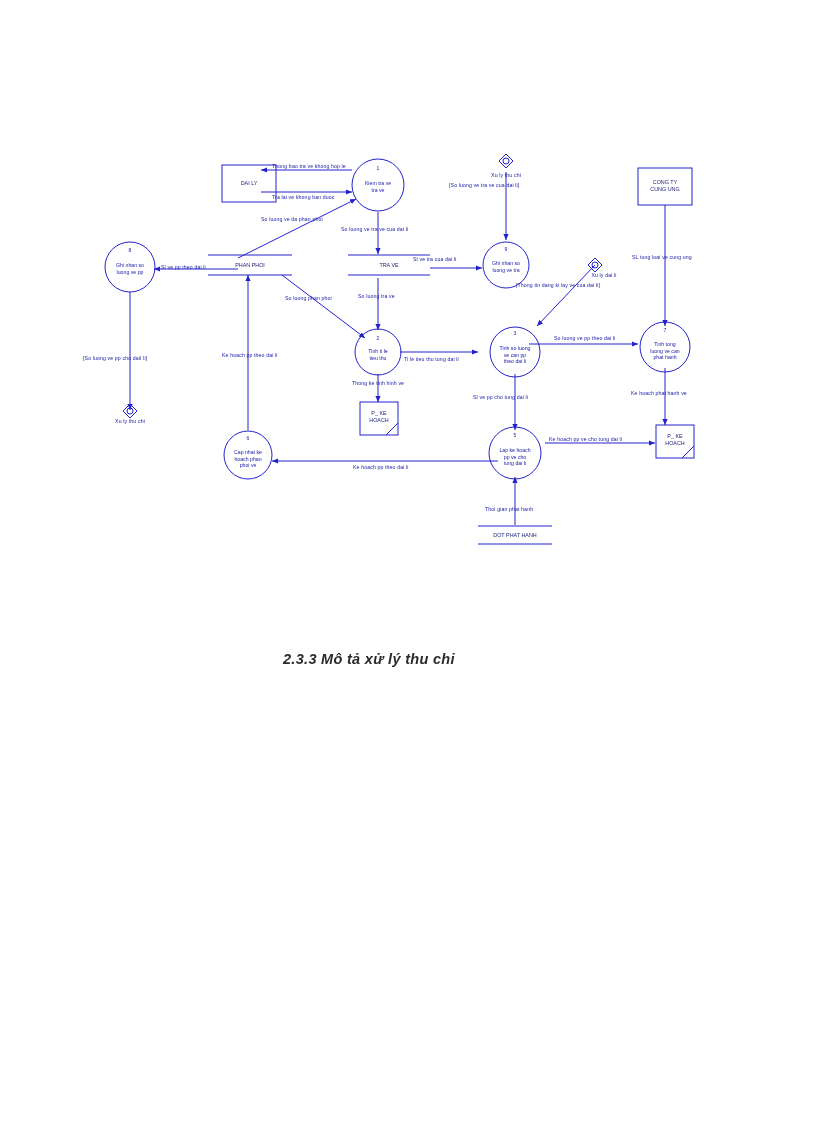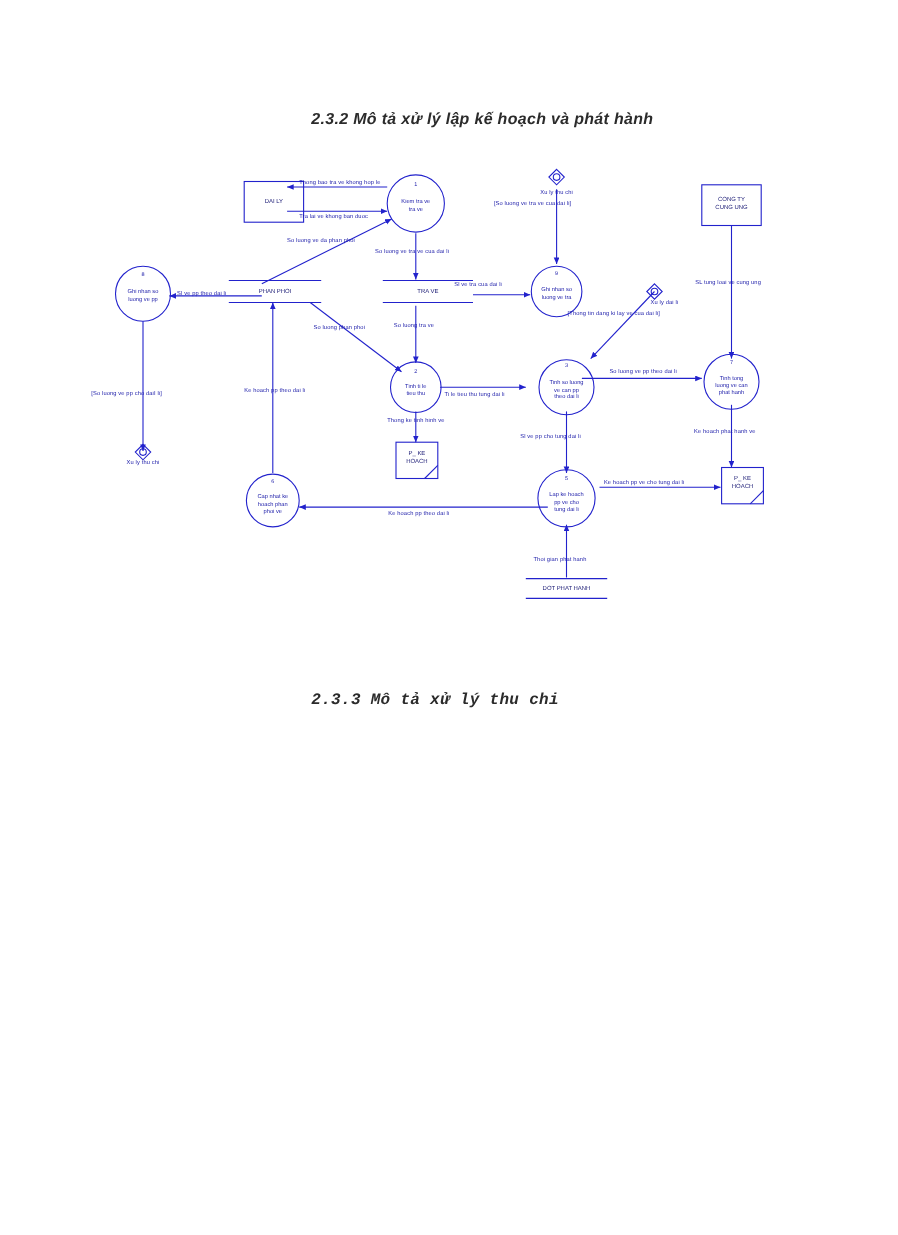--- a/index.html
+++ b/index.html
@@ -11,21 +11,21 @@
     position:absolute;
     font-family:"Liberation Sans","DejaVu Sans",sans-serif;
     font-style:italic;
     font-weight:bold;
     font-size:14.5px;
     color:#2b2b2b;
     letter-spacing:0.3px;
     white-space:nowrap;
   }
   #heading-1{left:283px;top:101px;}
-  #heading-2{left:283px;top:629px;font-family:Liberation Mono, monospace;}
+  #heading-2{left:283px;top:651px;}
 
   .canvas{position:absolute;left:0;top:130px;width:816px;height:430px;}
   .canvas svg{position:absolute;left:0;top:0;}
 
   .lbl{
     position:absolute;
     font-size:5.2px;
     color:#1a1aa8;
     font-family:"Liberation Sans","DejaVu Sans",sans-serif;
     white-space:nowrap;
@@ -69,21 +69,20 @@
     color:#23237a;
     white-space:nowrap;
     font-family:"Liberation Sans","DejaVu Sans",sans-serif;
   }
 </style>
 </head>
 <body>
 
 <div class="page">
 
-  <div class="heading" id="heading-1">2.3.2 Mô tả xử lý lập kế hoạch và phát hành</div>
 
   <div class="canvas">
 
     <svg width="816" height="430">
       <defs>
         <marker id="ar" markerWidth="7" markerHeight="7" refX="6" refY="2.6" orient="auto" markerUnits="userSpaceOnUse">
           <path d="M0,0 L6,2.6 L0,5.2 z" fill="#2222cc"></path>
         </marker>
       </defs>
       <g stroke="#2222cc" fill="none" stroke-width="1" marker-end="url(#ar)">

